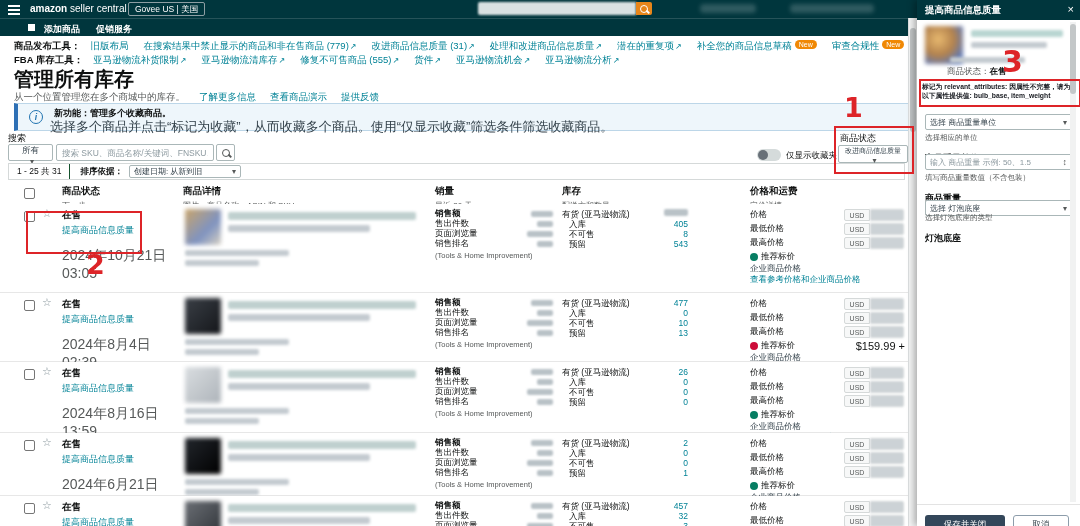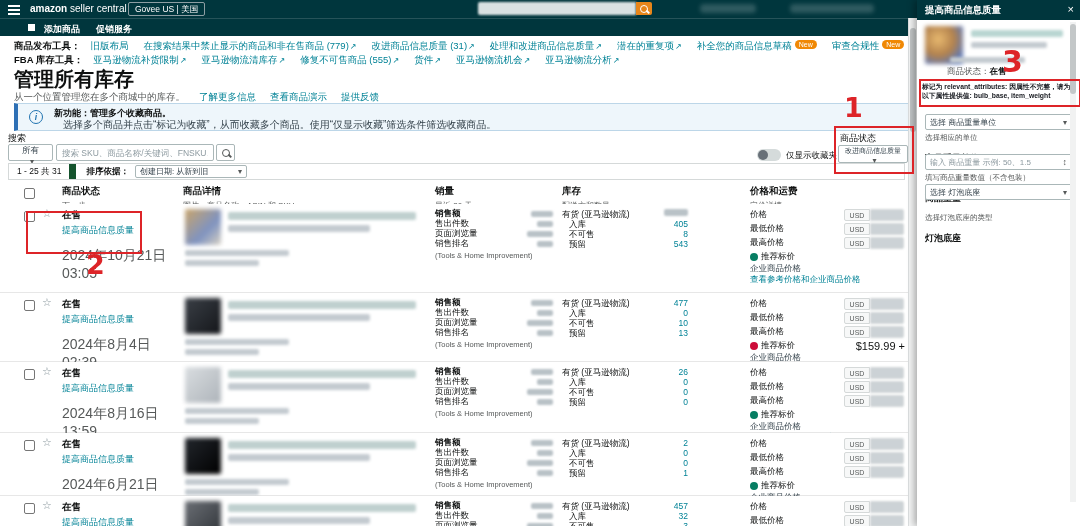--- a/index.html
+++ b/index.html
@@ -36,38 +36,38 @@
         padding:0 4px;border-radius:6px;vertical-align:2px;}
   
   .h1{position:absolute;left:14px;top:66px;font-size:20px;font-weight:bold;color:#0f1111;}
   .subline{position:absolute;left:14px;top:91px;font-size:9.5px;color:#565959;}
   .subline a{color:#008296;margin-left:14px;}
   .banner{position:absolute;left:14px;top:103px;width:890px;height:26px;background:#eef6fb;
           border:1px solid #bcd6e8;border-left:4px solid #2e70b5;}
   .info-i{position:absolute;left:11px;top:6px;width:12px;height:12px;border-radius:50%;border:1.5px solid #2073b0;
           color:#2073b0;font-size:8.5px;font-weight:bold;font-style:italic;display:flex;align-items:center;justify-content:center;}
   .bt{position:absolute;left:36px;top:3px;font-size:9px;font-weight:bold;}
-  .bb2{position:absolute;left:45px;top:14px;font-size:10px;color:#33414a;}
+  .bb2{position:absolute;left:32px;top:14px;font-size:13px;color:#33414a;}
   
   .flabel{position:absolute;font-size:9px;color:#0f1111;}
   .sel{border:1px solid #aab7b8;border-radius:2px;background:#fff;display:flex;align-items:center;
        justify-content:space-between;padding:0 4px;color:#33414a;box-sizing:border-box;}
   .chev{color:#565959;font-size:8px;margin-left:3px;}
   .searchinput{position:absolute;left:56px;top:144px;width:158px;height:17px;border:1px solid #aab7b8;border-radius:2px;
                font-size:8.5px;padding:0 5px;box-sizing:border-box;color:#0f1111;font-family:inherit;}
   .searchinput::placeholder{color:#8d9aa0;}
   .sbtn{position:absolute;left:216px;top:144px;width:19px;height:17px;border:1px solid #aab7b8;border-radius:2px;
         background:#fff;display:flex;align-items:center;justify-content:center;box-sizing:border-box;}
   .gmag{width:6px;height:6px;border:1.5px solid #565959;border-radius:50%;position:relative;}
   .gmag:after{content:'';position:absolute;width:4px;height:1.5px;background:#565959;transform:rotate(45deg);right:-3px;bottom:-1px;}
   .toggle{position:absolute;left:757px;top:149px;width:24px;height:12px;border-radius:7px;background:#d5dbdb;}
   .toggle:after{content:'';position:absolute;left:1px;top:1px;width:10px;height:10px;border-radius:50%;background:#687078;}
   .strip{position:absolute;left:8px;top:163px;width:897px;height:17px;border:1px solid #d5d9d9;
          display:flex;align-items:center;font-size:8.5px;box-sizing:border-box;}
-  .strip .cnt{padding:0 8px;border-right:7px solid #14532d;height:100%;display:flex;align-items:center;color:#0f1111;}
+  .strip .cnt{padding:0 8px;border-right:1px solid #14532d;height:100%;display:flex;align-items:center;color:#0f1111;}
   .strip .slab{padding:0 6px 0 10px;font-weight:bold;}
   
   .thead{position:absolute;left:0;top:183px;width:908px;height:21px;border-bottom:1px solid #c8cdd0;background:#fff;}
   .thc{position:absolute;top:2px;font-size:9.5px;font-weight:bold;color:#0f1111;}
   .thc .sub{display:block;font-weight:normal;font-size:8px;color:#565959;margin-top:2px;}
   .cb{width:11px;height:11px;border:1px solid #767676;border-radius:2px;background:#fff;display:inline-block;box-sizing:border-box;}
   #rows{position:absolute;left:0;top:204px;width:908px;}
   .trow{position:relative;width:908px;border-bottom:1px solid #e7e7e7;background:#fff;}
   .rowcb{position:absolute;left:24px;top:7px;}
   .star{position:absolute;left:42px;top:3px;font-size:11px;color:#8d9aa0;}
@@ -542,29 +542,33 @@
     <div class="shelp" style="left:8px;top:133px;">选择相应的单位</div>
 
     <div class="sflabel" style="left:8px;top:144px;">商品重量</div>
     <div class="sinput" style="top:154px;">
       <span>输入 商品重量 示例: 50、1.5</span>
         <span class="stepper">↕</span>
     </div>
     <div class="shelp" style="left:8px;top:173px;">填写商品重量数值（不含包装）</div>
 
     <div class="sflabel" style="left:8px;top:184px;">灯泡底座</div>
-    <div class="ssel sel" style="top:184px;">
+    <div class="ssel sel" style="top:200px;">
       <span>选择 灯泡底座</span>
         <span class="chev">▾</span>
     </div>
     <div class="shelp" style="left:8px;top:213px;">选择灯泡底座的类型</div>
 
     <div class="sbscroll">
         <div class="sbsthumb"></div>
       </div>
+    <div class="sfooter">
+      <button class="btn-dark">保存并关闭</button>
+      <button class="btn-light">取消</button>
+    </div>
   </div>
 
   <div class="annbox" style="left:834px;top:126px;width:76px;height:44px;"></div>
   <div class="annnum" style="left:844px;top:92px;">1</div>
   <div class="annbox" style="left:26px;top:211px;width:112px;height:39px;"></div>
   <div class="annnum" style="left:86px;top:249px;">2</div>
   <div class="annbox" style="left:919px;top:79px;width:158px;height:24px;"></div>
   <div class="annnum" style="left:1002px;top:44px;font-size:30px;">3</div>
 
 </div>

